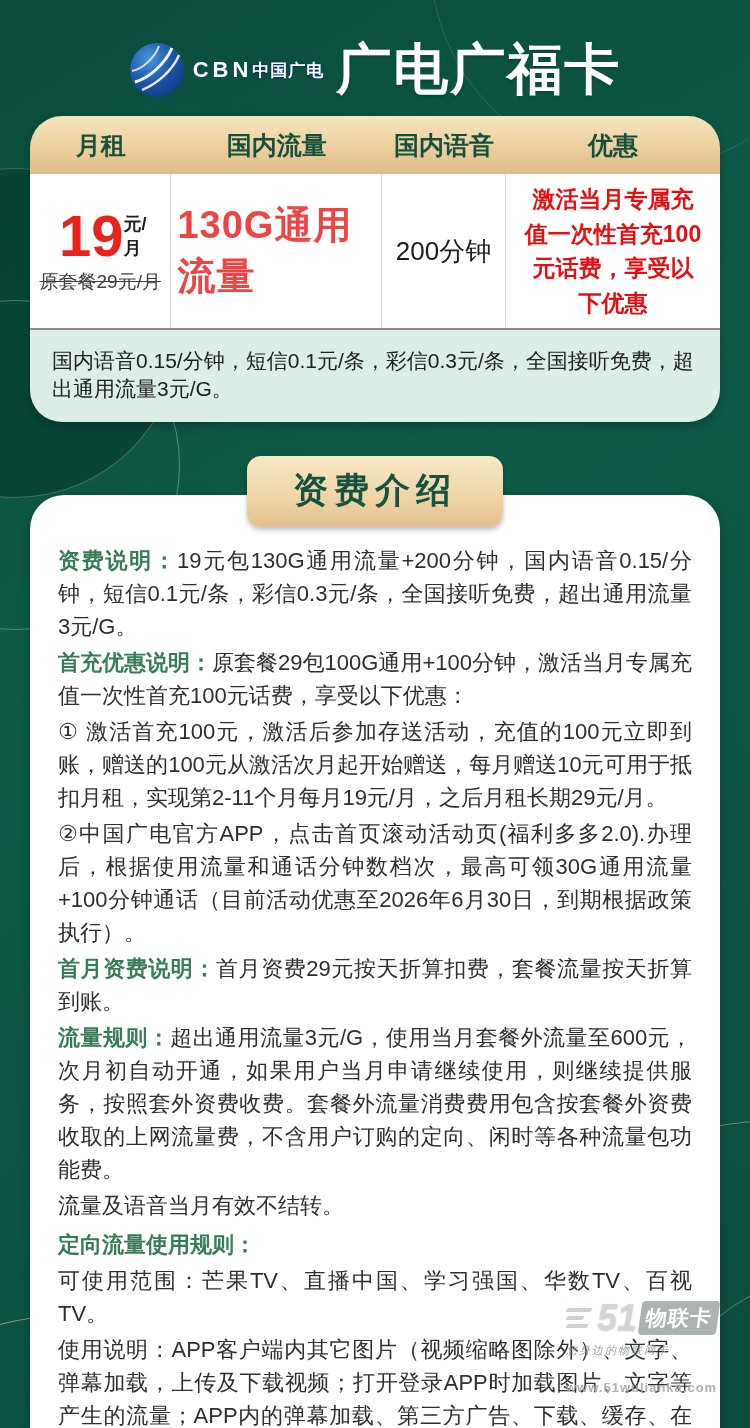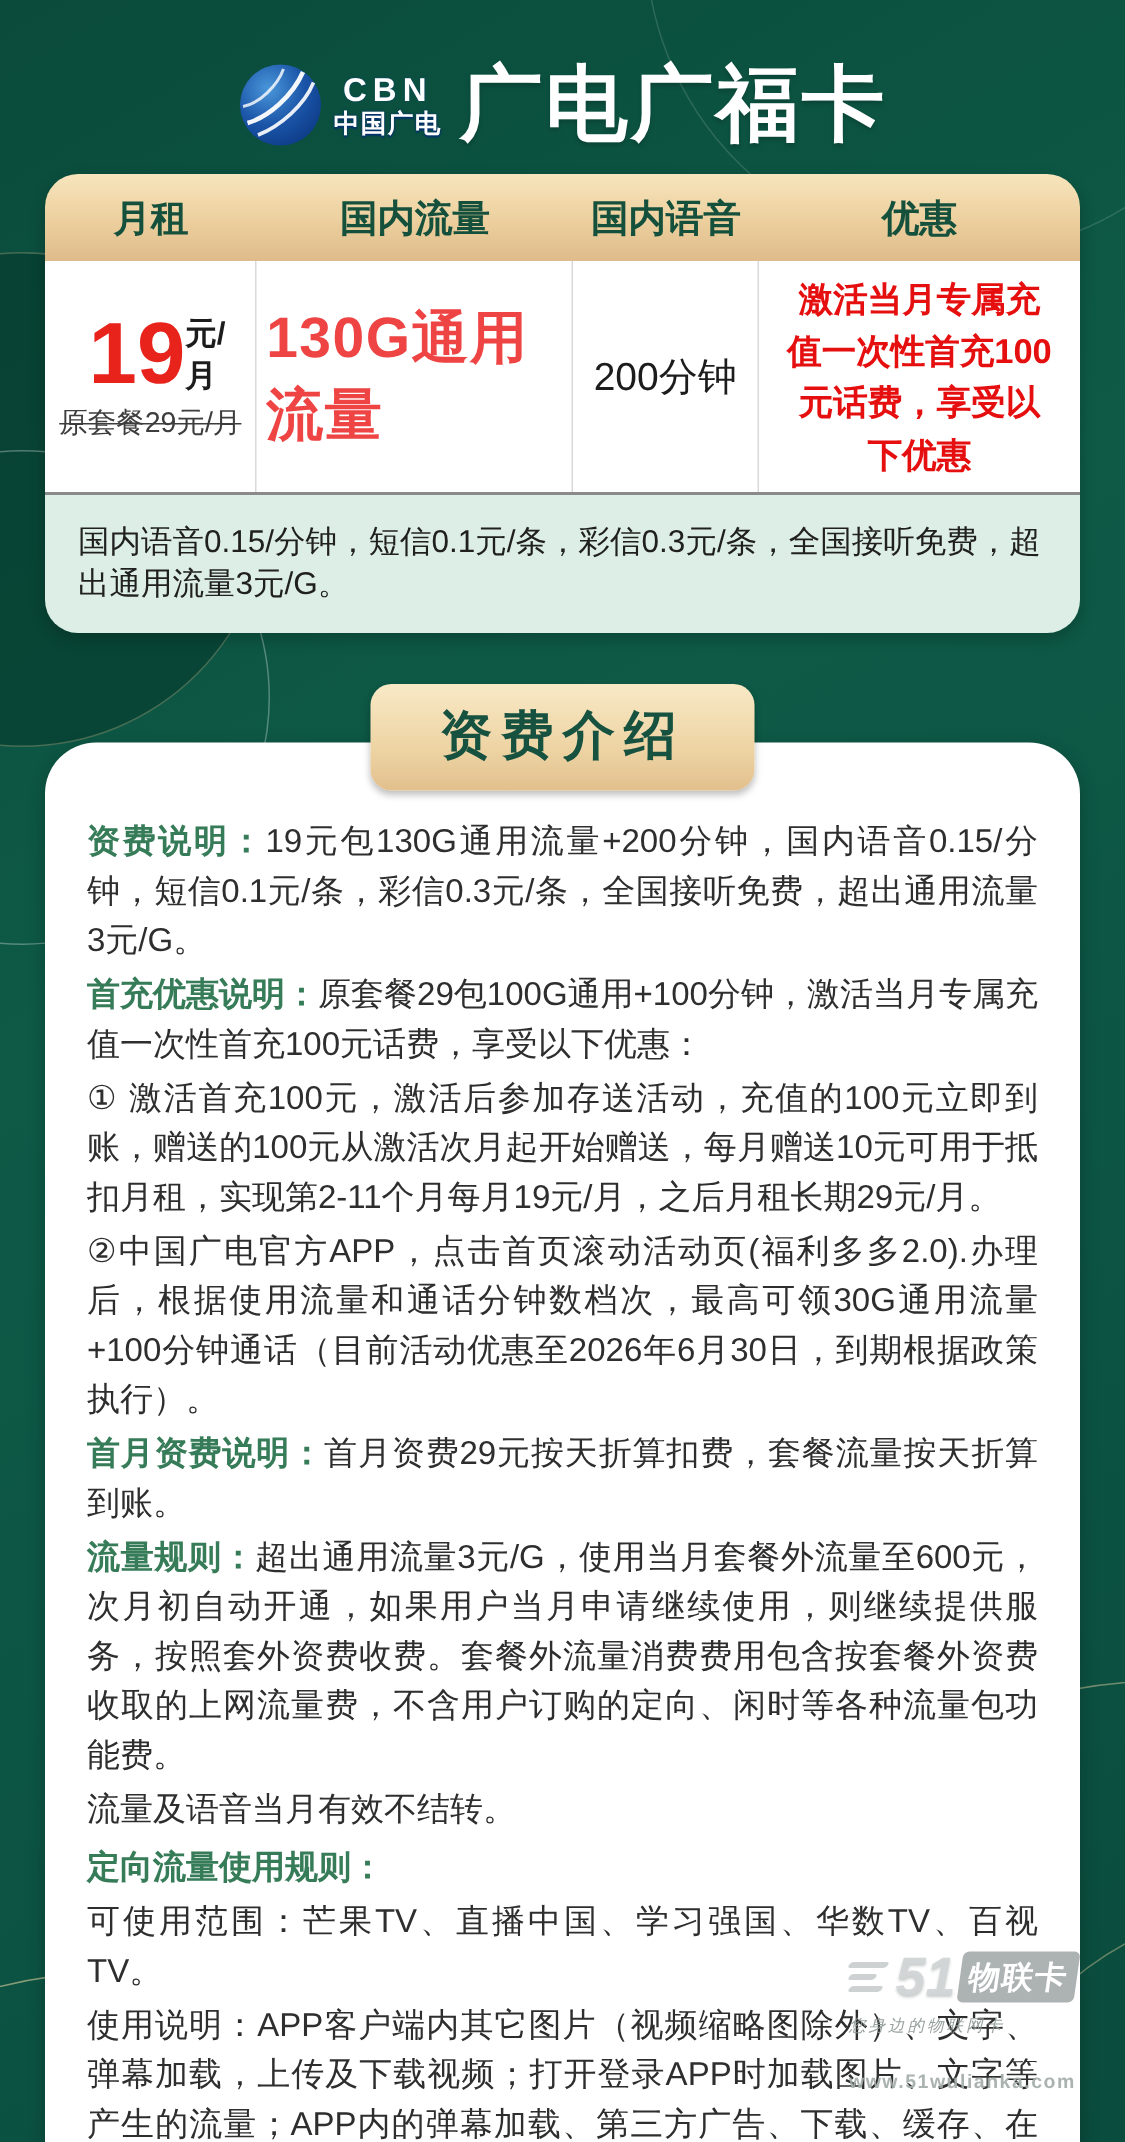--- a/index.html
+++ b/index.html
@@ -16,42 +16,42 @@
   .deco-arc-top{left:430px; top:-250px; width:420px; height:420px; border:1px solid rgba(255,255,255,.14);}
   .deco-arc-note{left:-150px; top:300px; width:330px; height:330px; border:1px solid rgba(255,255,255,.30);}
   .deco-arc-b1{left:-210px; top:1315px; width:560px; height:560px; border:1px solid rgba(238,216,166,.55);}
   .deco-arc-b2{left:420px; top:1120px; width:720px; height:720px; border:1px solid rgba(238,216,166,.45);}
   .deco-arc-b3{left:640px; top:1270px; width:420px; height:420px; border:1px solid rgba(238,216,166,.40);}
 
   
   .header{position:relative; display:flex; align-items:center; justify-content:center; gap:12px; padding-top:24px; height:116px;}
   .logo{display:flex; align-items:center; gap:8px;}
   .globe{width:56px; height:56px; display:block;}
-  .logo-text{display:flex; flex-direction:column; align-items:center; line-height:1;}
+  .logo-text{display:flex; flex-direction:row; line-height:1;}
   .logo-cbn{font-size:22px; font-weight:800; color:#fff; letter-spacing:4px;
     text-shadow:0 0 1px #0d3f86;}
   .logo-brand{margin-top:3px; font-size:17px; font-weight:800; color:#fff;
     text-shadow:0 0 2px #04306e,0 1px 1px #04306e; letter-spacing:1px;}
   .title{font-size:55px; font-weight:900; color:#ffffff; letter-spacing:2px;
     text-shadow:0 2px 3px rgba(0,0,0,.18);}
 
   
-  .plan-table{position:relative; margin:0 30px; border-radius:22px; overflow:hidden;
+  .plan-table{position:relative; margin:0 30px; border-radius:32px; overflow:hidden;
     box-shadow:0 4px 10px rgba(0,0,0,.22); z-index:1;}
   .pt-header{display:flex; height:58px; align-items:center;
     background:linear-gradient(180deg,#f7e5bd 0%,#eccf9d 55%,#debb8a 100%);}
   .pt-header .hcell{font-size:25px; font-weight:800; color:#15503c; text-align:center;}
   .w1{width:20.5%;} .w2{width:30.5%;} .w3{width:18%;} .w4{width:31%;}
   .pt-body{display:flex; background:#ffffff;}
   .cell{min-height:124px; display:flex; flex-direction:column; align-items:center; justify-content:center;
     border-right:1px solid #d9d9d9; padding:8px 6px;}
   .cell:last-child{border-right:none;}
   .price-line{display:flex; align-items:center;margin-left:23px;}
   .price-num{font-size:58px; font-weight:800; color:#e8231b; line-height:1;}
-  .price-unit{font-size:21px; font-weight:700; color:#1c1c1c;}
+  .price-unit{font-size:18px; font-weight:700; color:#1c1c1c;}
   .price-orig{margin-top:4px; font-size:19px; color:#3d3d3d; text-decoration:line-through;}
   .data-val{font-size:38px; font-weight:800; color:#ef4444; letter-spacing:1px;}
   .voice-val{font-size:26px; color:#1c1c1c;}
   .promo-val{font-size:23px; font-weight:800; color:#e60f0f; text-align:center; line-height:1.5; padding:0 10px;}
   .pt-note{background:#ddeee6; border-top:2px solid #8a8a8a; padding:17px 22px 19px;
     font-size:21px; color:#202020;}
 
   
   .badge{position:relative; z-index:3; width:fit-content; margin:34px auto -32px;
     padding:11px 46px 13px;

